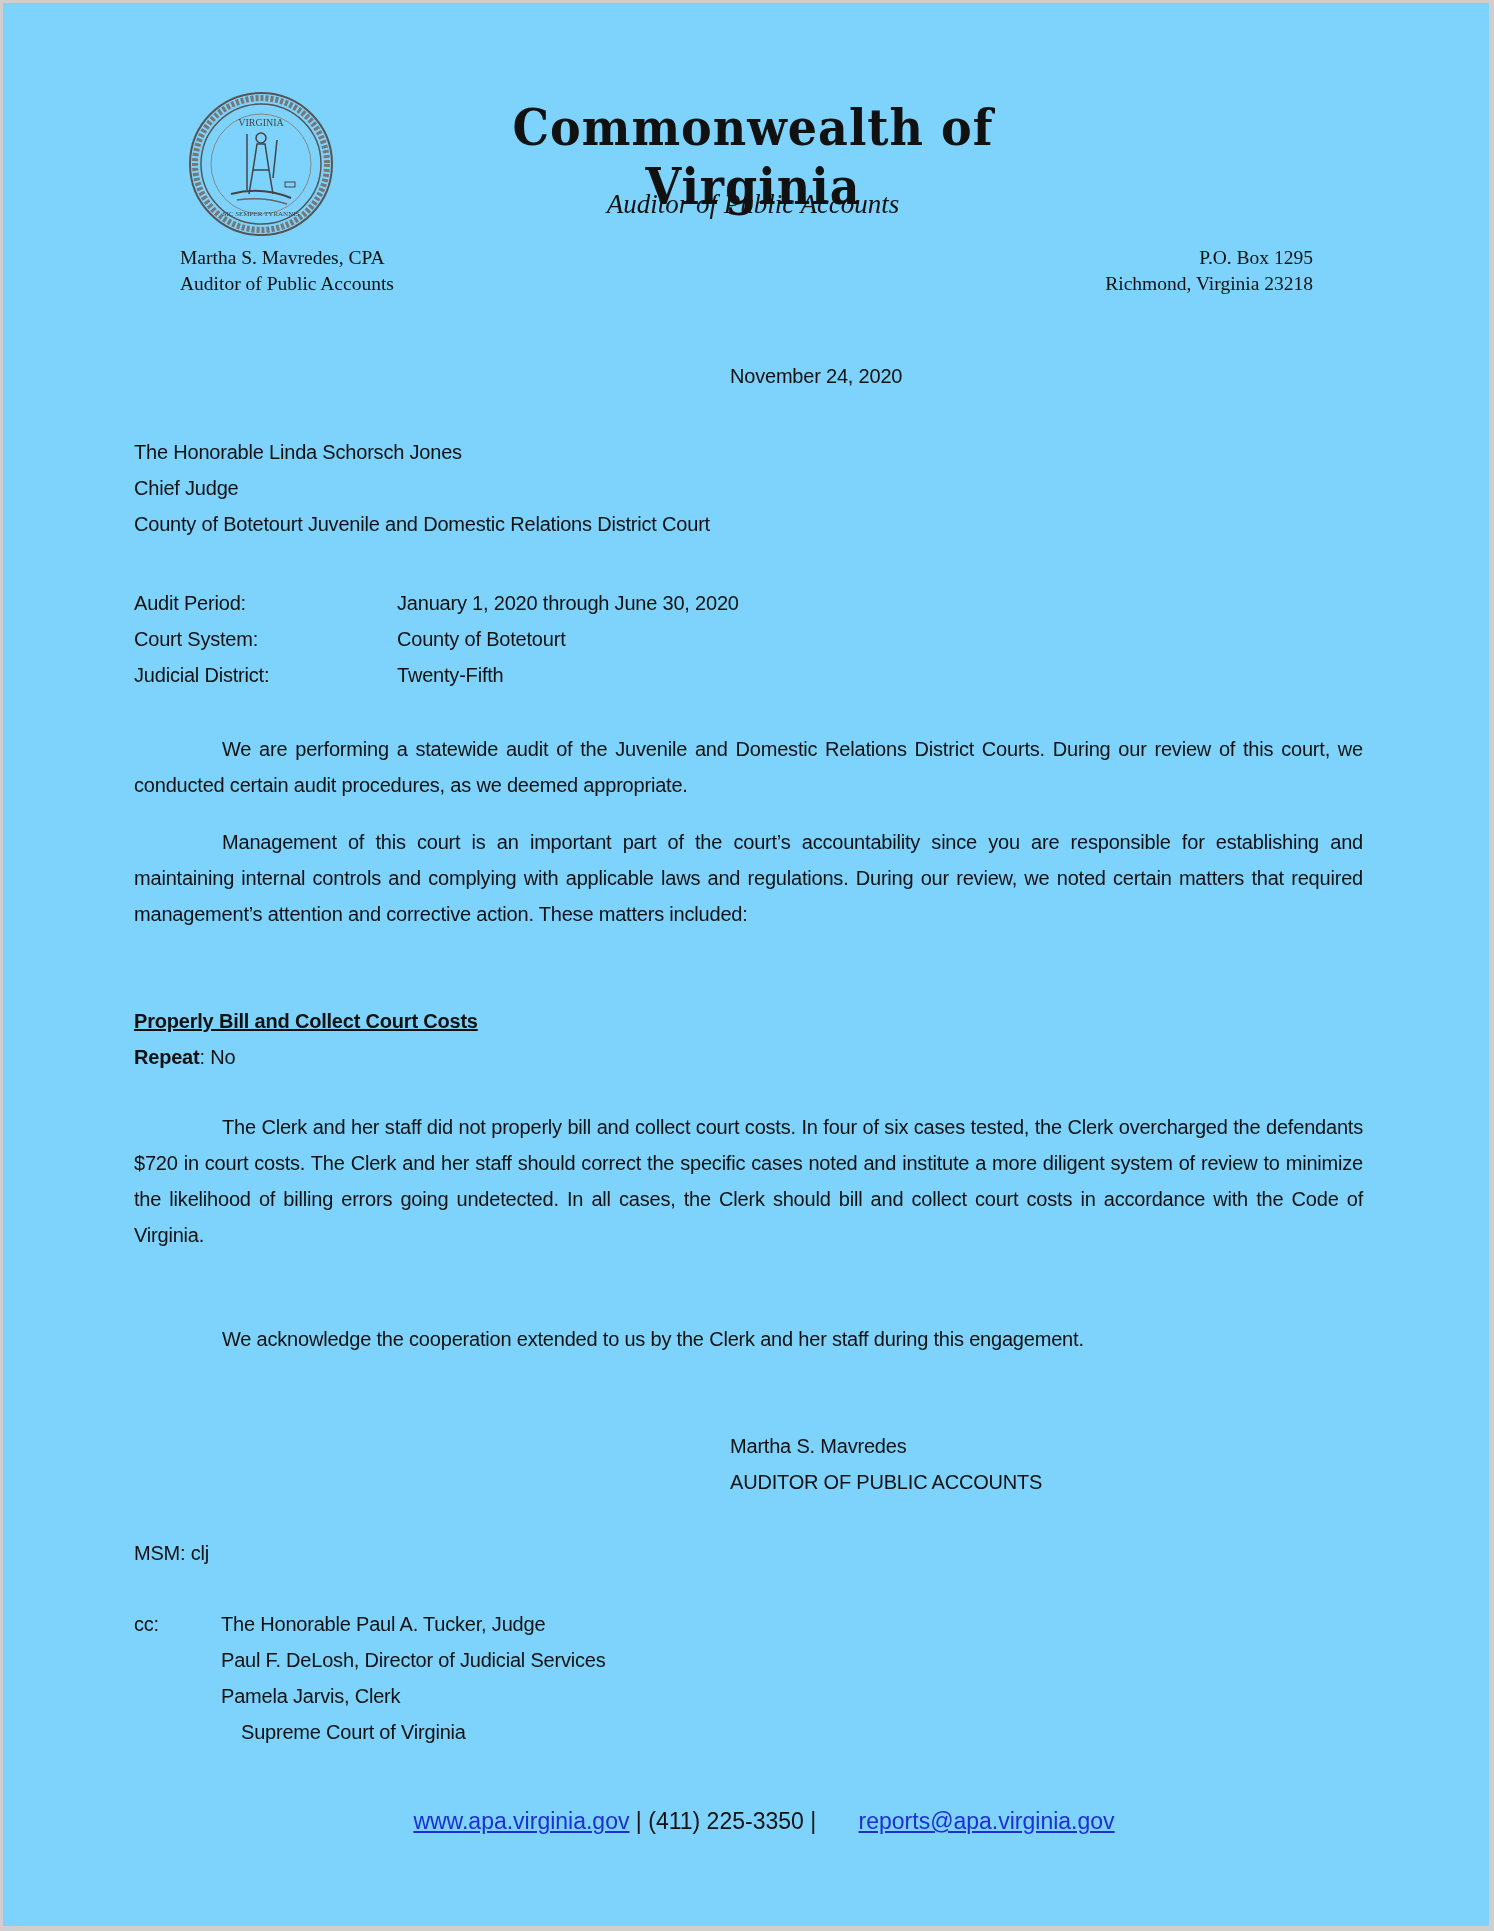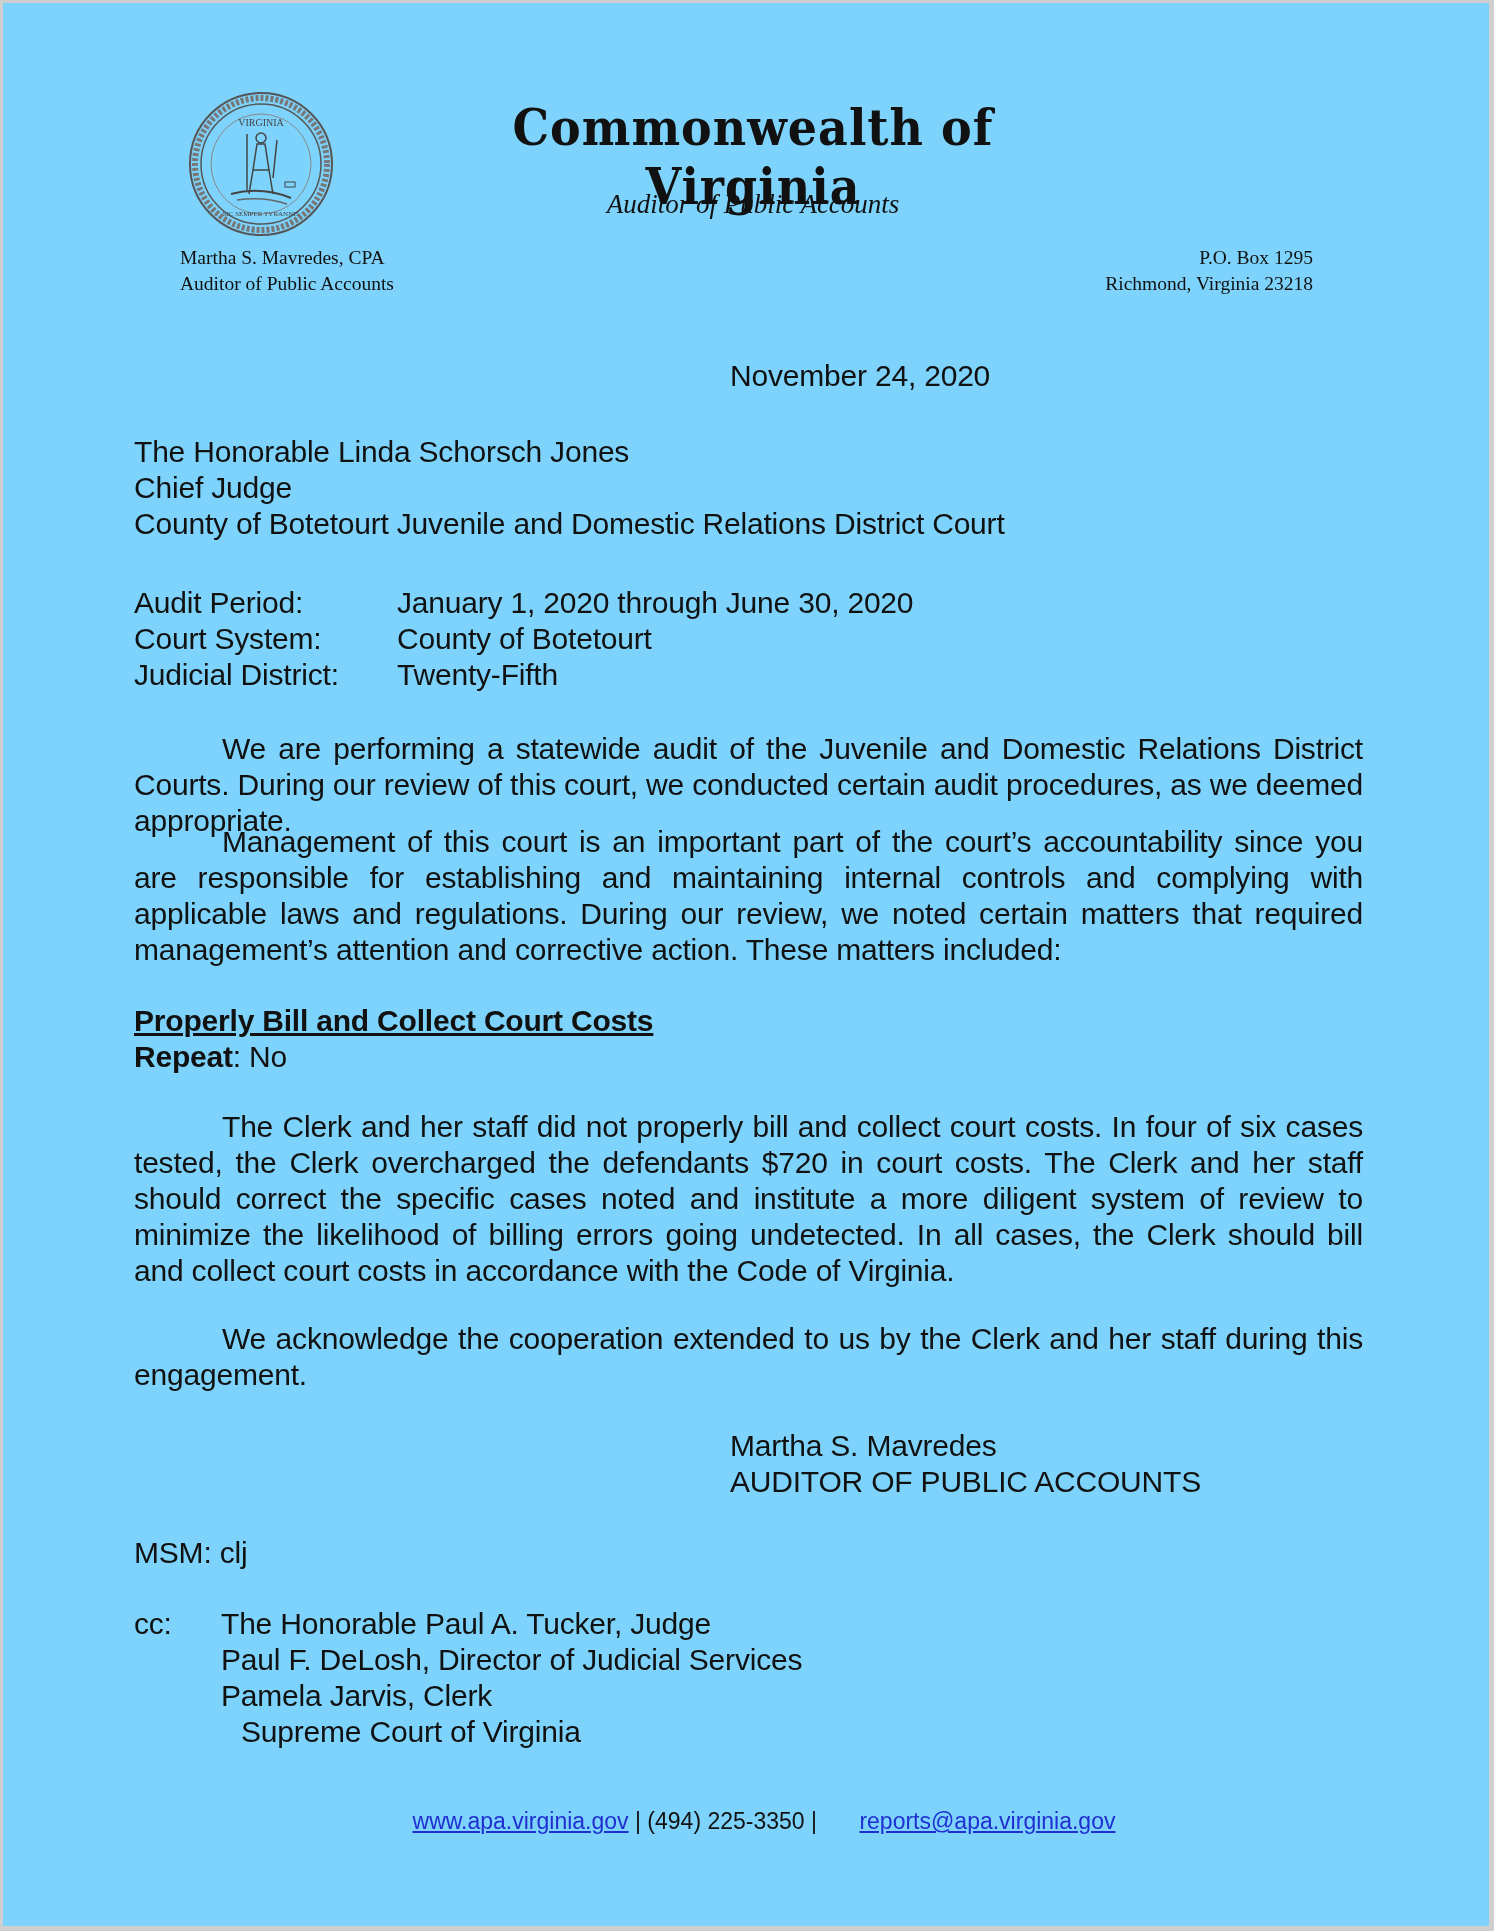--- a/index.html
+++ b/index.html
@@ -32,21 +32,21 @@
       position: absolute; left: 440px; top: 186px; width: 620px;
       text-align: center;
       font-family: "Liberation Serif", serif; font-style: italic; font-size: 27px;
     }
     .lh-left { left: 177px; top: 242px; font-size: 19.5px; line-height: 26px; }
     .lh-right { right: 176px; top: 242px; font-size: 19.5px; line-height: 26px; text-align: right; }
 
     
     .body-text {
       font-family: "Liberation Sans", "DejaVu Sans", sans-serif;
-      font-size: 30px; line-height: 36px;
+      font-size: 20px; line-height: 36px;
       letter-spacing: -0.2px;
     }
     .date { left: 727px; top: 355px; }
     .addr { left: 131px; top: 431px; }
     .meta { left: 131px; top: 582px; }
     .meta-row { display: flex; }
     .meta-label { width: 263px; }
     .para {
       position: absolute; left: 131px; width: 1229px;
       white-space: normal; text-align: justify;
@@ -152,18 +152,18 @@
   <div class="abs body-text cc-list">
     <div>The Honorable Paul A. Tucker, Judge</div>
     <div>Paul F. DeLosh, Director of Judicial Services</div>
     <div>Pamela Jarvis, Clerk</div>
     <div class="indent">Supreme Court of Virginia</div>
   </div>
 
   <div class="footer">
     <a href="www.apa.virginia.gov" style="color: rgb(31, 47, 208);">www.apa.virginia.gov</a>
     <span class="sep">|</span>
-    <span>(494) 225-3350</span>
+    <span>(411) 225-3350</span>
     <span class="sep">|</span>
     <a style="color: rgb(31, 47, 208);">reports@apa.virginia.gov</a>
   </div>
 
 </div>
 
 </body></html>

